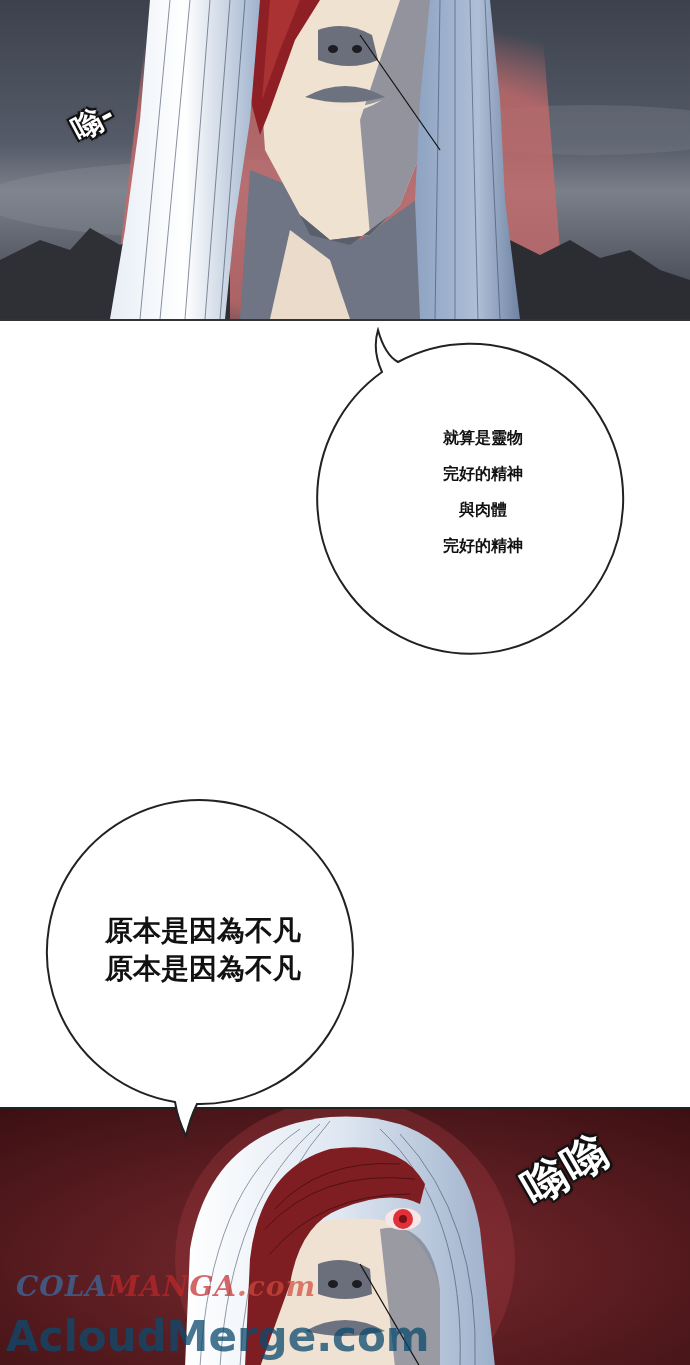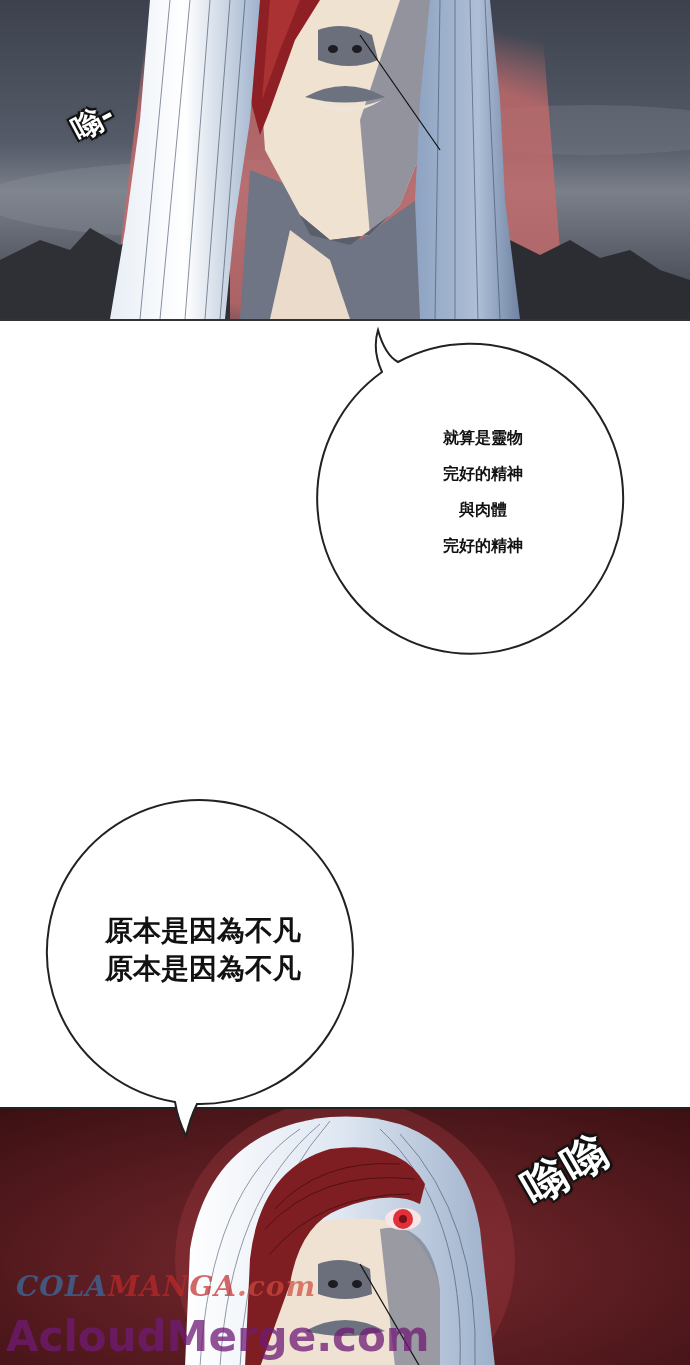--- a/index.html
+++ b/index.html
@@ -13,21 +13,21 @@
   #sfx-top{left:72px;top:102px;font-size:30px;transform:rotate(-28deg);}
   #sfx-bottom{left:520px;top:1140px;font-size:44px;transform:rotate(-30deg);letter-spacing:2px;}
   .bubble-text{position:absolute;text-align:center;font-weight:bold;color:#111;
        font-family:"DejaVu Sans",sans-serif;}
   #bubble1-text{left:375px;top:420px;width:216px;font-size:16px;line-height:36px;}
   #bubble2-text{left:60px;top:912px;width:286px;font-size:28px;line-height:38px;}
   .bubbles{position:absolute;left:0;top:0;}
   .watermark{position:absolute;font-family:"DejaVu Serif",serif;font-weight:bold;font-style:italic;}
   #wm1{left:16px;top:1270px;font-size:28px;letter-spacing:1px;opacity:.7;}
   #wm1 .a{color:#3b6fa6;} #wm1 .b{color:#c0282a;} #wm1 .c{color:#d0493c;}
-  #wm2{left:6px;top:1312px;font-size:42px;color:#701a75;opacity:.75;font-family:"DejaVu Sans",sans-serif;font-style:normal;}
+  #wm2{left:6px;top:1312px;font-size:42px;color:#0c4a6e;opacity:.75;font-family:"DejaVu Sans",sans-serif;font-style:normal;}
 </style>
 </head>
 <body>
 
 <div class="panel" id="panel-top">
   <svg class="art" width="690" height="319" viewBox="0 0 690 319">
     <defs>
       <linearGradient id="sky" x1="0" y1="0" x2="0" y2="1">
         <stop offset="0" stop-color="#3c414d"></stop>
         <stop offset="0.45" stop-color="#555b68"></stop>

